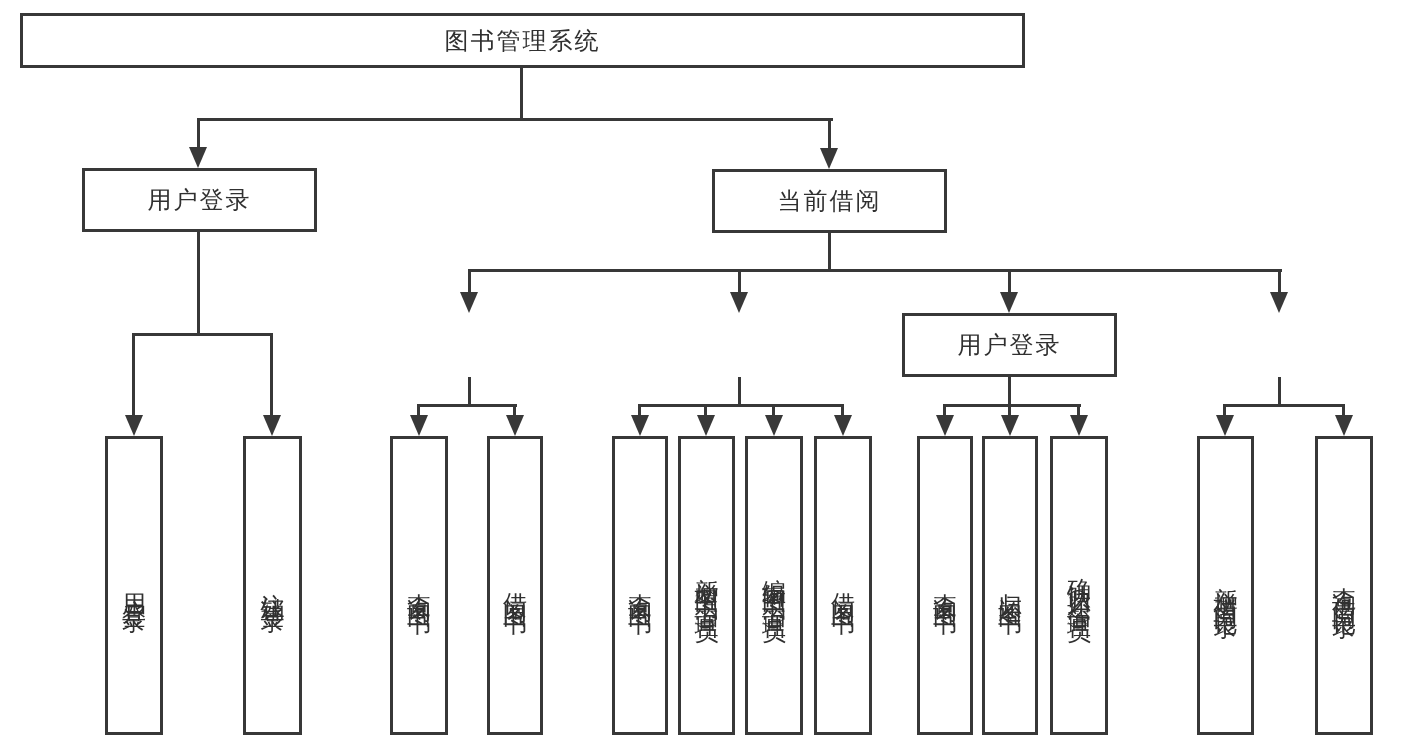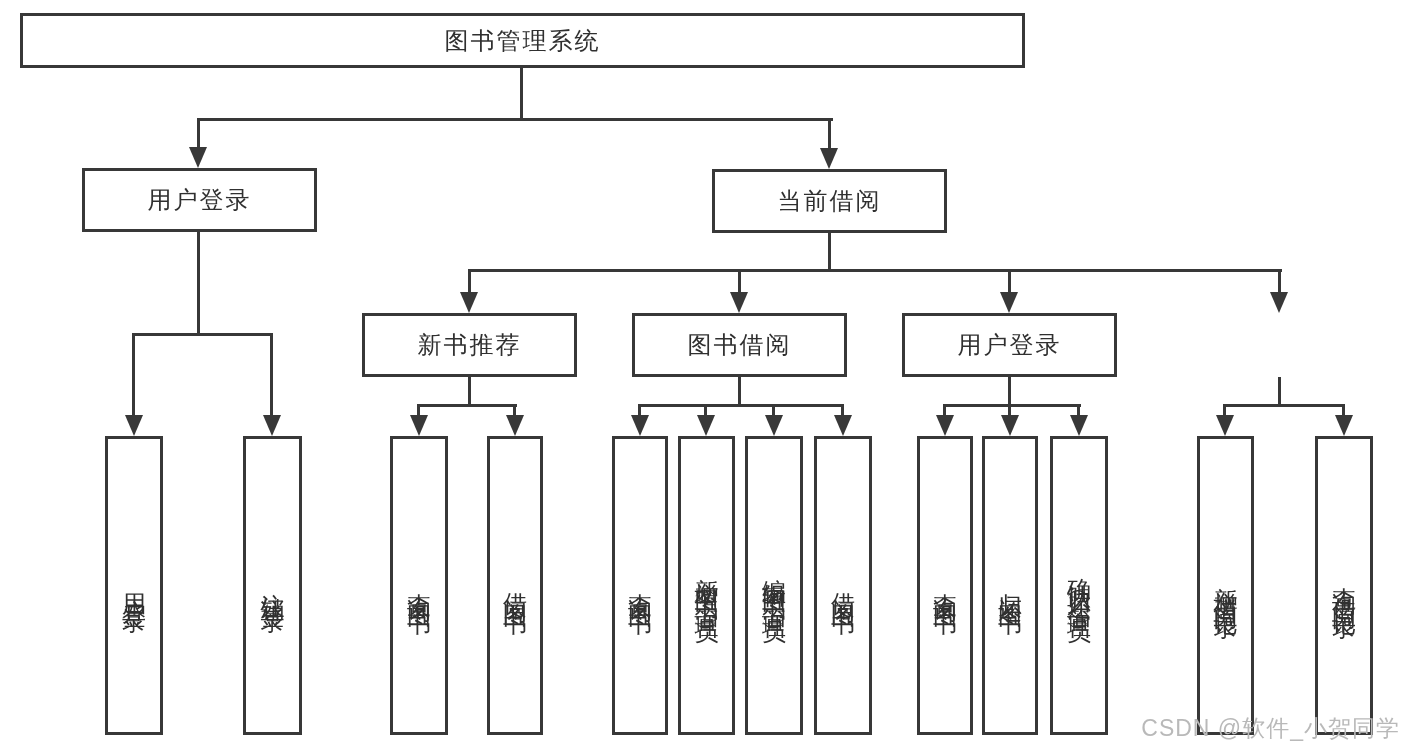--- a/index.html
+++ b/index.html
@@ -57,27 +57,21 @@
   </div>
 
   <div class="node hbox" style="left:82px; top:168px; width:235px; height:64px;">
     <span>用户登录</span>
   </div>
 
   <div class="node hbox" style="left:712px; top:169px; width:235px; height:64px;">
     <span>当前借阅</span>
   </div>
 
-  <div class="node hbox" style="left:362px; top:313px; width:215px; height:64px;">
-    <span>新书推荐</span>
-  </div>
 
-  <div class="node hbox" style="left:632px; top:313px; width:215px; height:64px;">
-    <span>图书借阅</span>
-  </div>
 
   <div class="node hbox" style="left:902px; top:313px; width:215px; height:64px;">
     <span>用户登录</span>
   </div>
 
 
   <div class="node leaf" style="left:105px; top:436px; width:58px; height:299px;">
     <span>用户登录</span>
   </div>
 
@@ -181,15 +175,14 @@
   <div class="line" style="left:1077px; top:404px; width:3px; height:11px;"></div>
   <div class="arrow" style="left:1070px; top:415px;"></div>
 
   <div class="line" style="left:1278px; top:377px; width:3px; height:30px;"></div>
   <div class="line" style="left:1223px; top:404px; width:122px; height:3px;"></div>
   <div class="line" style="left:1223px; top:404px; width:3px; height:11px;"></div>
   <div class="arrow" style="left:1216px; top:415px;"></div>
   <div class="line" style="left:1342px; top:404px; width:3px; height:11px;"></div>
   <div class="arrow" style="left:1335px; top:415px;"></div>
 
-  <div class="watermark">CSDN @软件_小贺同学</div>
 
 </div>
 
 </body></html>

